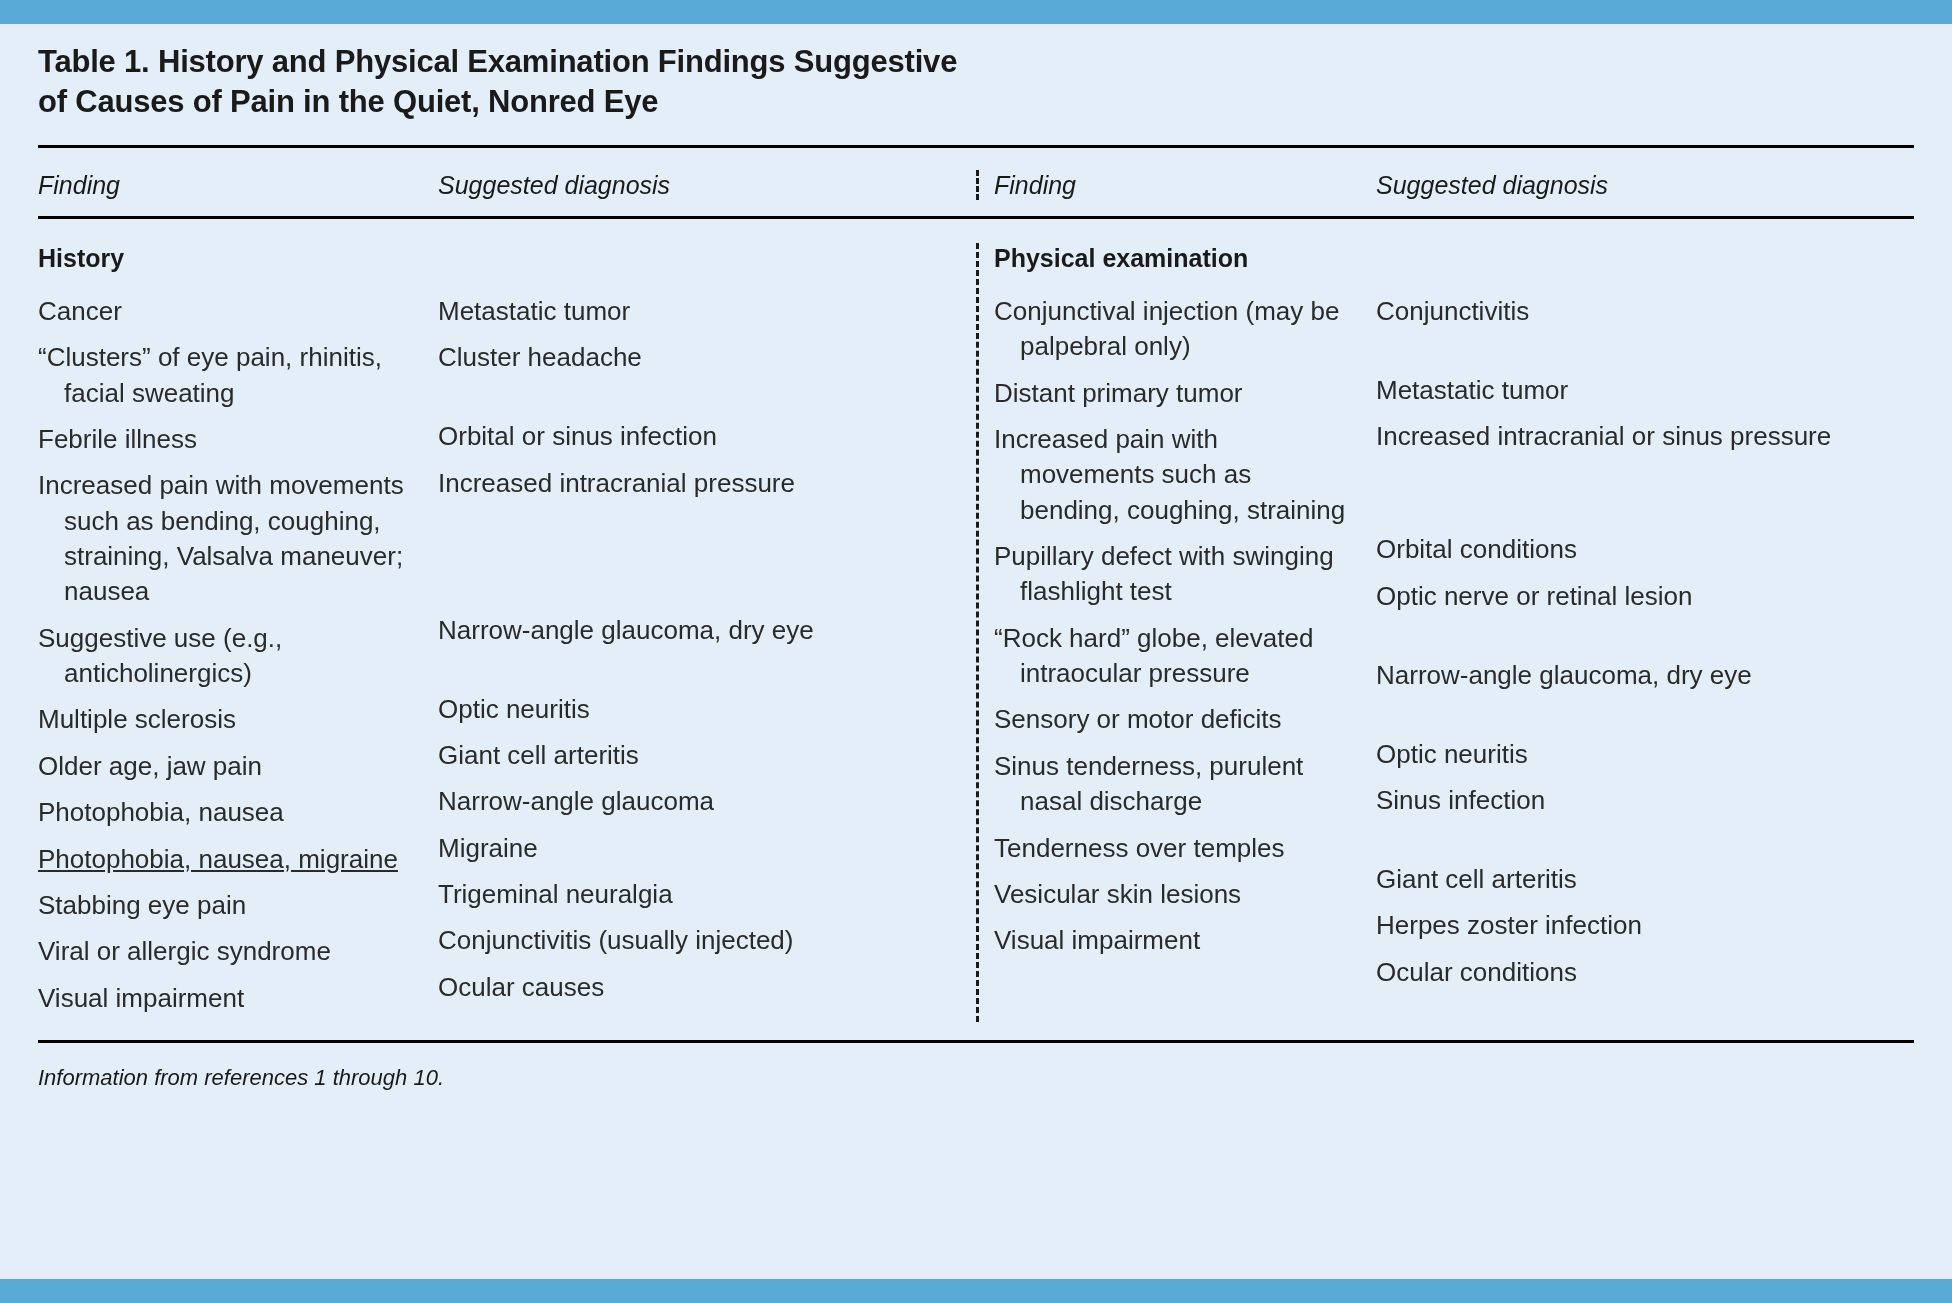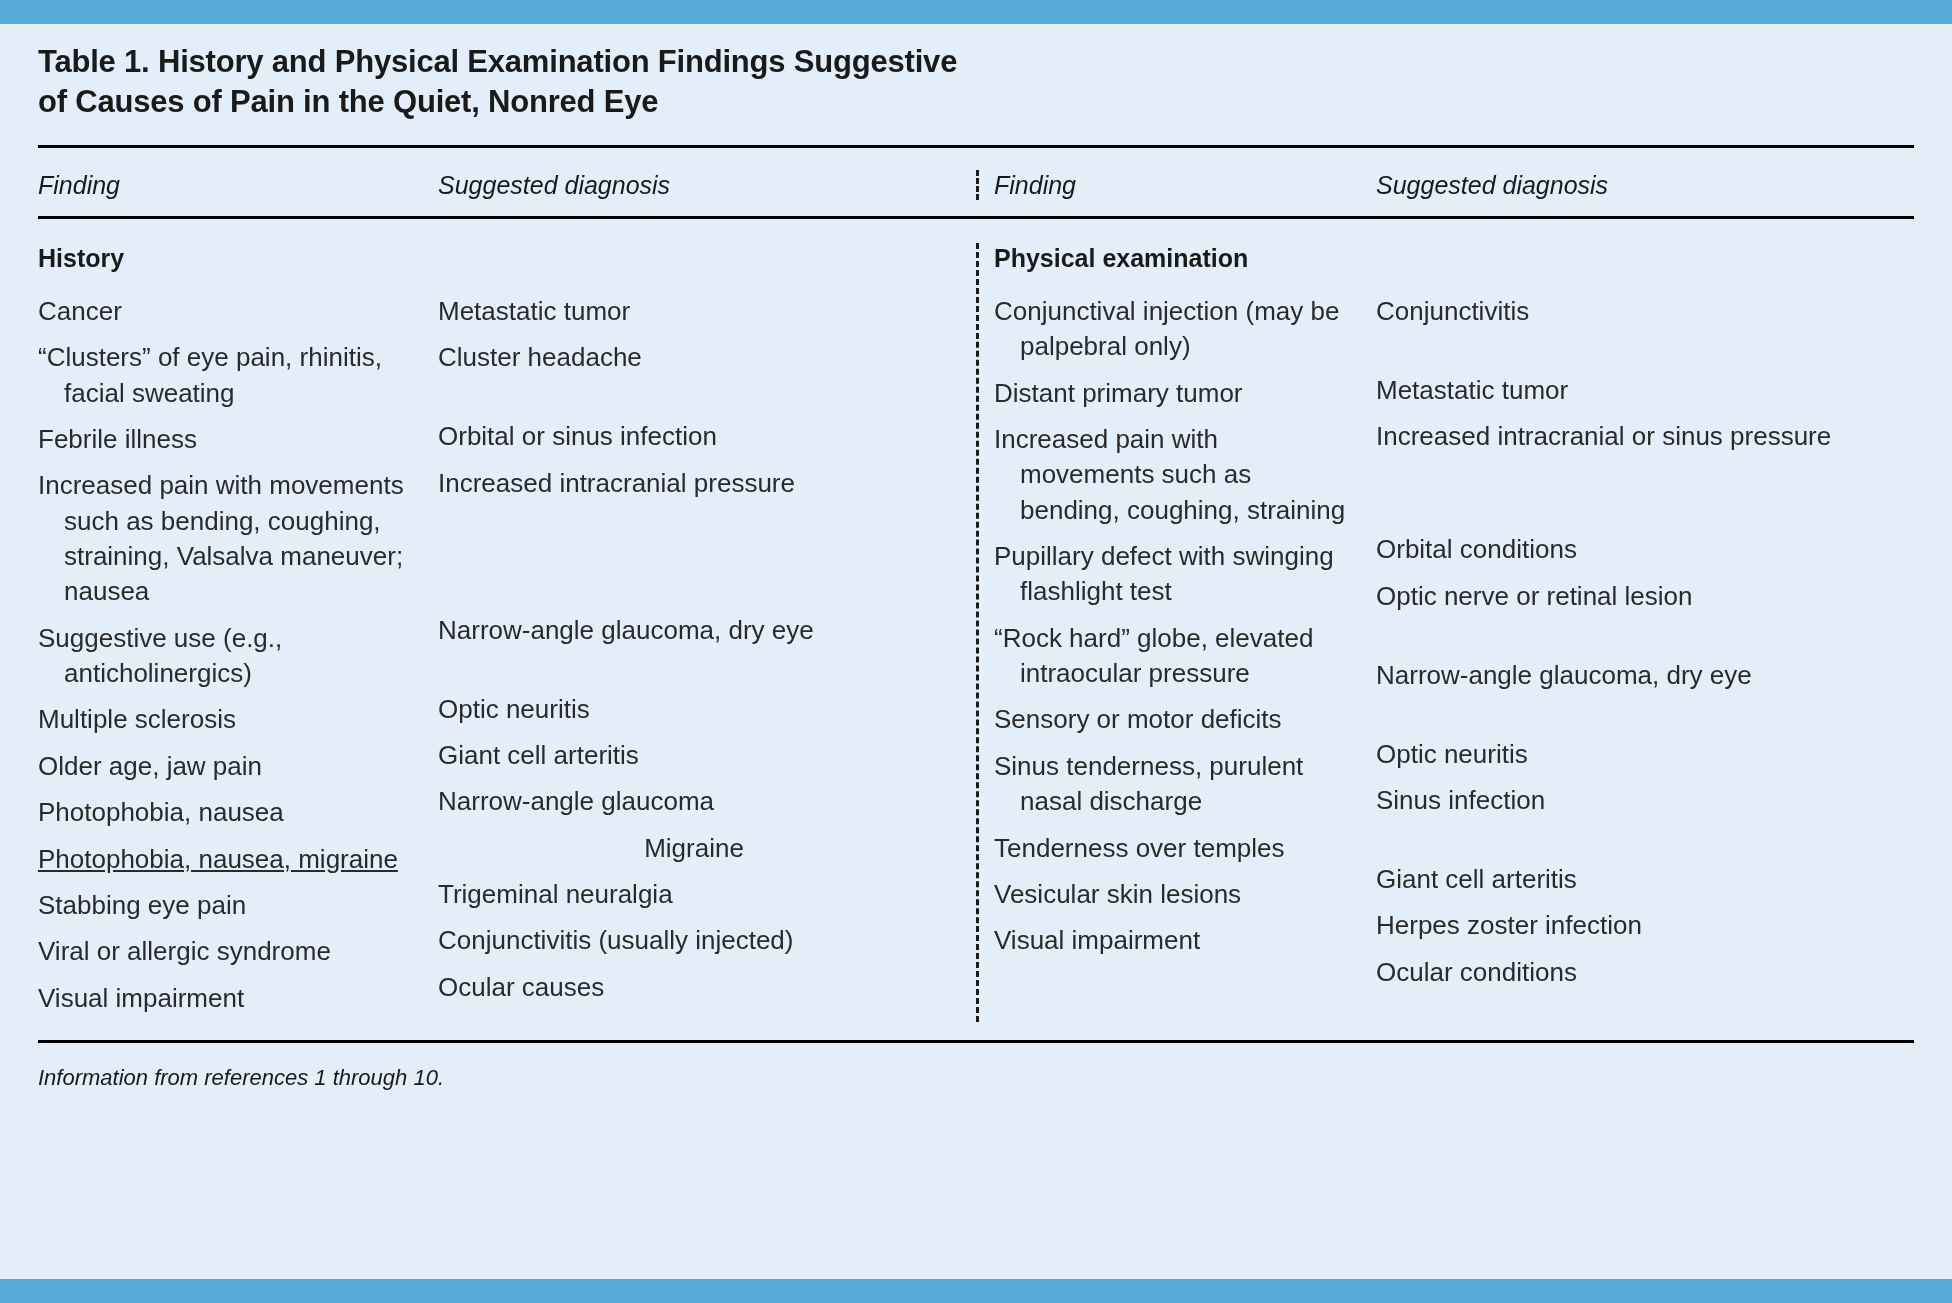--- a/index.html
+++ b/index.html
@@ -172,21 +172,21 @@
         <div class="grouphead">&nbsp;</div>
         <div id="hist-diag">
             <div class="entry" style="min-height: 34px;">Metastatic tumor</div>
             <div class="entry" style="min-height: 68px;">Cluster headache</div>
             <div class="entry" style="min-height: 34px;">Orbital or sinus infection</div>
             <div class="entry" style="min-height: 136px;">Increased intracranial pressure</div>
             <div class="entry" style="min-height: 68px;">Narrow-angle glaucoma, dry eye</div>
             <div class="entry" style="min-height: 34px;">Optic neuritis</div>
             <div class="entry" style="min-height: 34px;">Giant cell arteritis</div>
             <div class="entry" style="min-height: 34px;">Narrow-angle glaucoma</div>
-            <div class="entry" style="min-height: 34px; text-align: center;">Migraine</div>
+            <div class="entry" style="min-height: 34px;">Migraine</div>
             <div class="entry" style="min-height: 34px;">Trigeminal neuralgia</div>
             <div class="entry" style="min-height: 34px;">Conjunctivitis (usually injected)</div>
             <div class="entry" style="min-height: 34px;">Ocular causes</div>
           </div>
       </div>
 
       <div class="cell dashcell">
           <span class="vdash"></span>
         </div>
 

